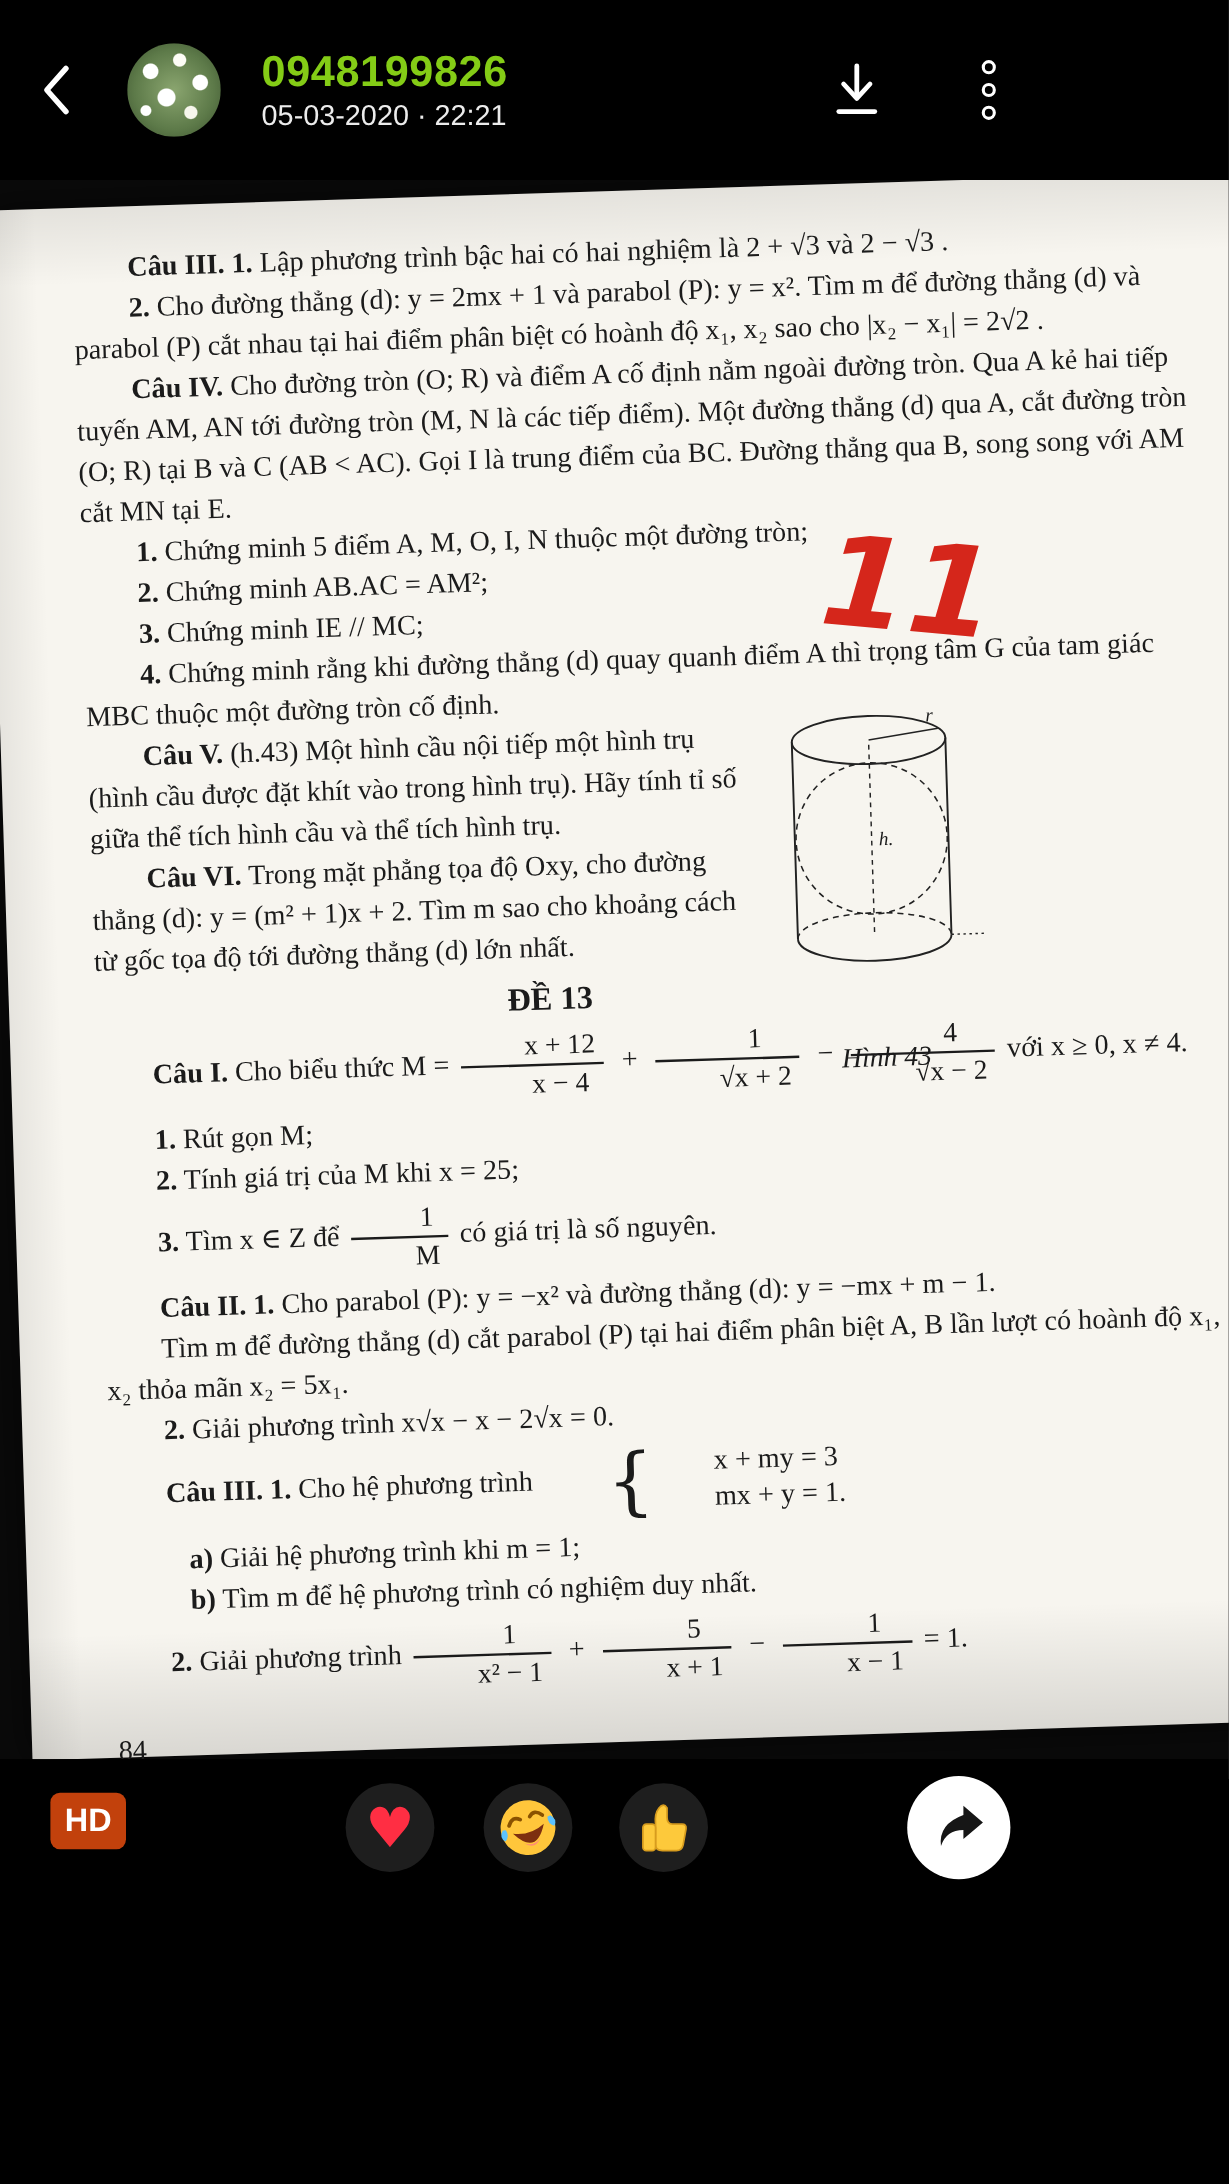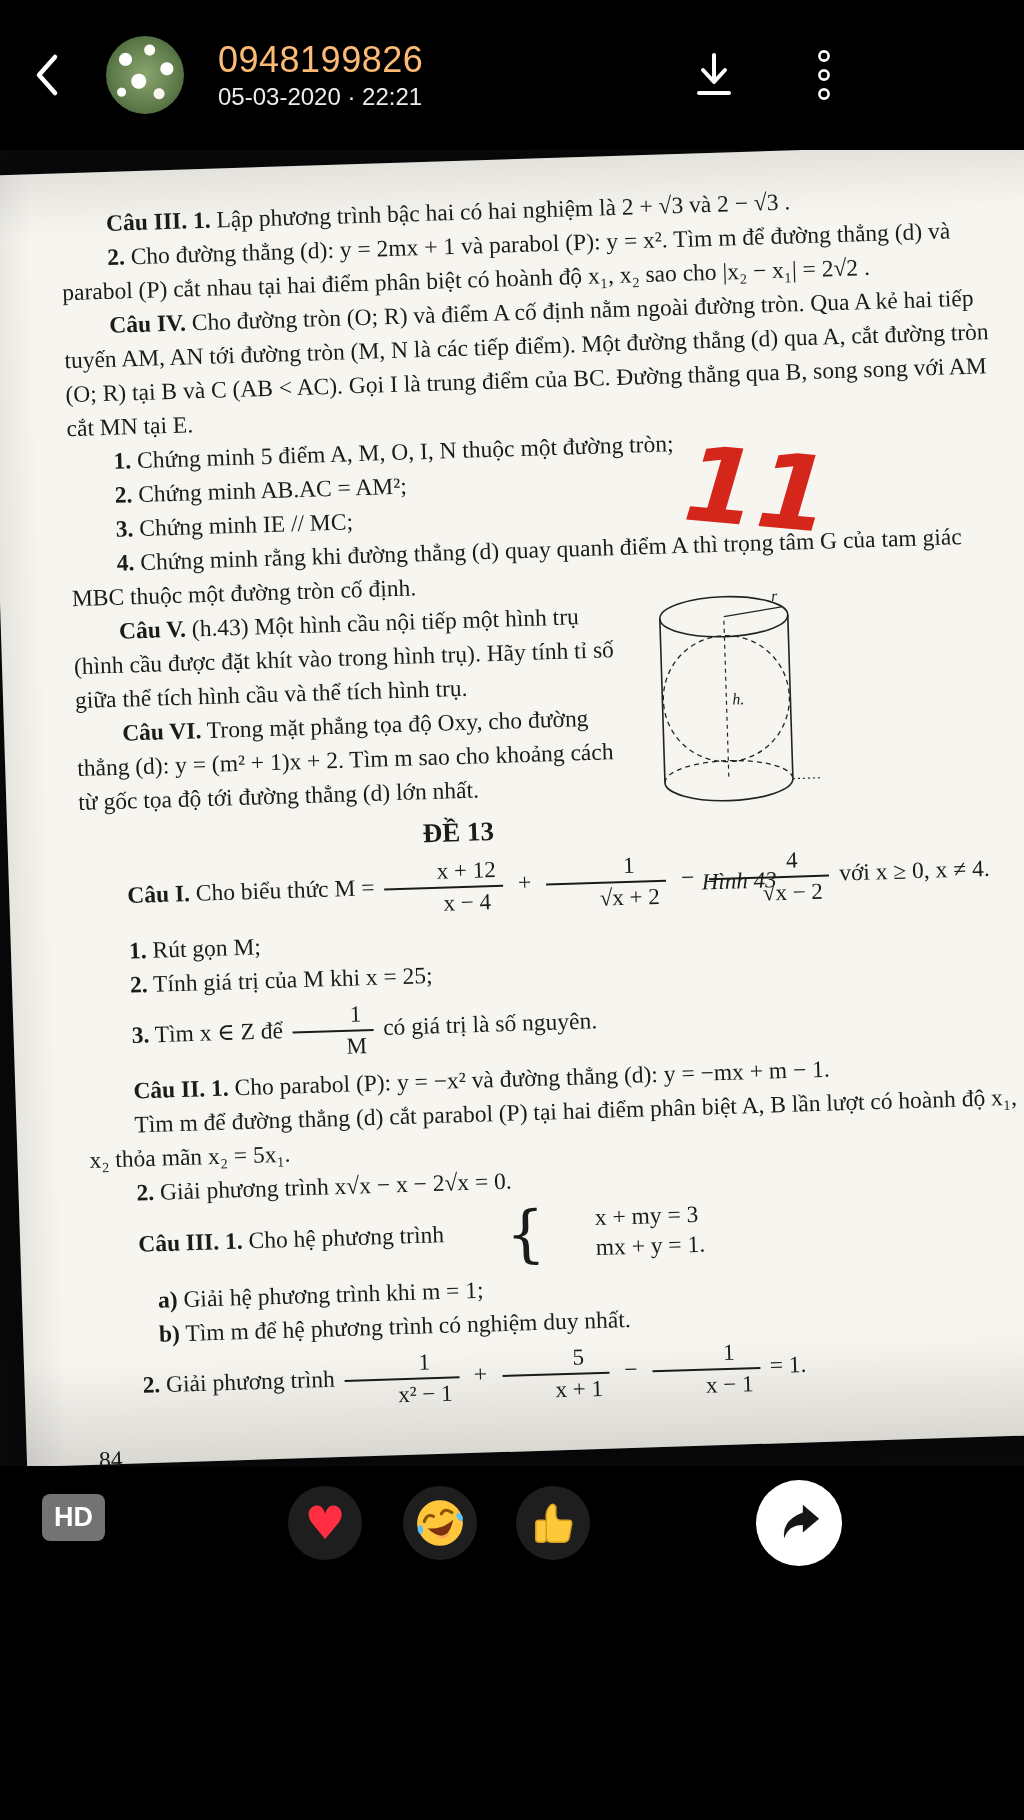--- a/index.html
+++ b/index.html
@@ -15,21 +15,21 @@
     background:
       radial-gradient(circle at 25% 30%, #ffffff 0 6px, rgba(255,255,255,0) 7px),
       radial-gradient(circle at 56% 18%, #fdfdf6 0 5px, rgba(255,255,255,0) 6px),
       radial-gradient(circle at 78% 42%, #ffffff 0 6px, rgba(255,255,255,0) 7px),
       radial-gradient(circle at 42% 58%, #ffffff 0 7px, rgba(255,255,255,0) 8px),
       radial-gradient(circle at 68% 74%, #f6f6ec 0 5px, rgba(255,255,255,0) 6px),
       radial-gradient(circle at 20% 72%, #ffffff 0 4px, rgba(255,255,255,0) 5px),
       radial-gradient(circle at 50% 50%, #8aa56f 0%, #5d7a49 60%, #3b512e 100%);
   }
   .title-block{margin-left:34px;display:flex;flex-direction:column;gap:7px;}
-  .title{color:#fdba74;font-size:36px;font-weight:400;letter-spacing:.5px;line-height:1;}
+  .title{color:#84cc16;font-size:36px;font-weight:700;letter-spacing:.5px;line-height:1;}
   .subtitle{color:#ececec;font-size:24px;font-weight:400;line-height:1;}
   .header-spacer{flex:1;}
   .icon-btn{width:64px;height:64px;display:flex;align-items:center;justify-content:center;cursor:pointer;}
   .more-btn{margin-left:46px;margin-right:168px;}
   
   .photo-area{position:absolute;top:150px;left:0;right:0;height:1316px;background:#0a0a0a;overflow:hidden;}
   .page{
     position:absolute;left:5px;top:10px;width:1062px;height:1292px;
     background:#f7f5ef;
     transform:rotate(-1.8deg);transform-origin:46% 46%;
@@ -59,21 +59,21 @@
   .figure svg{display:block;margin:0 auto;}
   .fig-caption{font-style:italic;font-size:23px;margin-top:44px;text-align:center;}
   .fig-label{font-style:italic;font-size:16px;font-family:"Liberation Serif","DejaVu Serif",serif;fill:#1b1b1b;}
   .red-mark{
     position:absolute;left:688px;top:286px;line-height:1;
     font-family:"DejaVu Sans",sans-serif;font-size:104px;font-weight:800;font-style:italic;
     color:#d5261b;transform:rotate(7deg);letter-spacing:0px;pointer-events:none;
   }
   
   .footer{position:absolute;top:1466px;left:0;right:0;bottom:0;background:#000;z-index:6;}
-  .hd-badge{position:absolute;left:42px;top:28px;background:#737373;color:#fff;font-weight:700;
+  .hd-badge{position:absolute;left:42px;top:28px;background:#c2410c;color:#fff;font-weight:700;
     font-size:27px;padding:8px 12px;border-radius:8px;cursor:pointer;}
   .reaction{position:absolute;top:20px;width:74px;height:74px;border-radius:50%;background:#1e1e1e;
     display:flex;align-items:center;justify-content:center;cursor:pointer;}
   .reaction.heart{left:288px;} .reaction.laugh{left:403px;} .reaction.thumb{left:516px;}
   .heart-glyph{color:#ff2e43;font-size:46px;line-height:1;font-family:"DejaVu Sans",sans-serif;}
   .share-btn{position:absolute;left:756px;top:14px;width:86px;height:86px;border-radius:50%;background:#fff;
     display:flex;align-items:center;justify-content:center;cursor:pointer;}
 </style>
 </head>
 <body>

